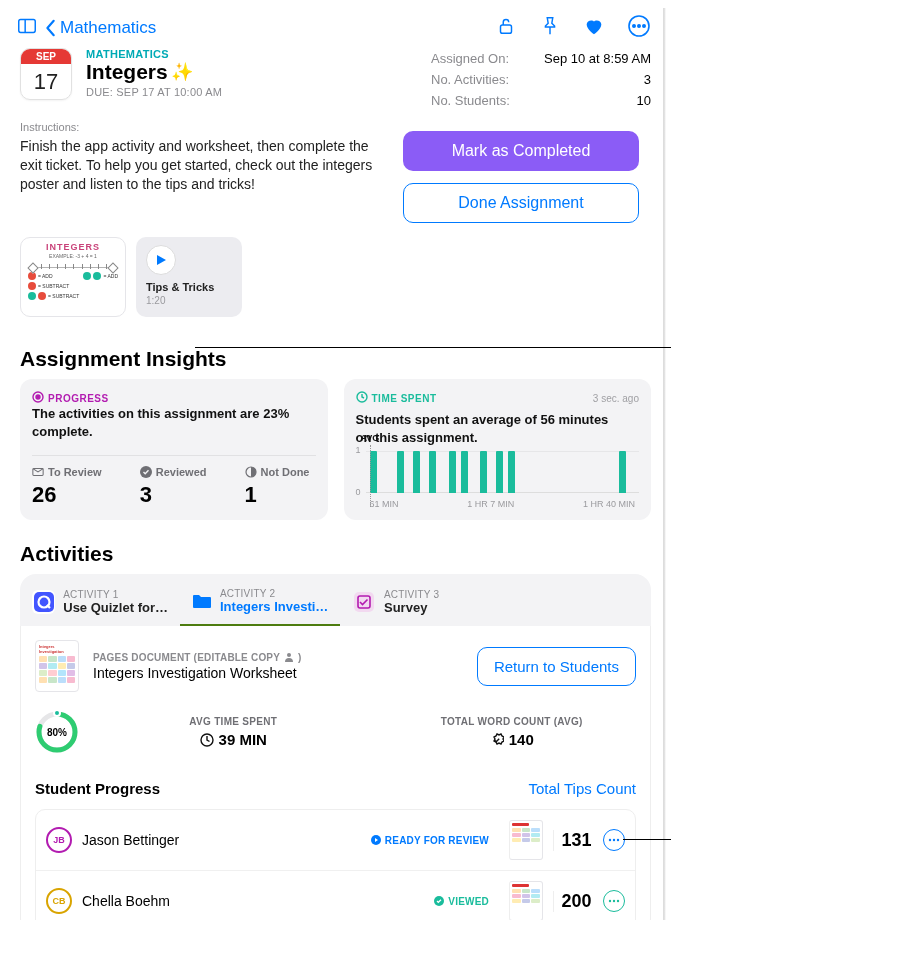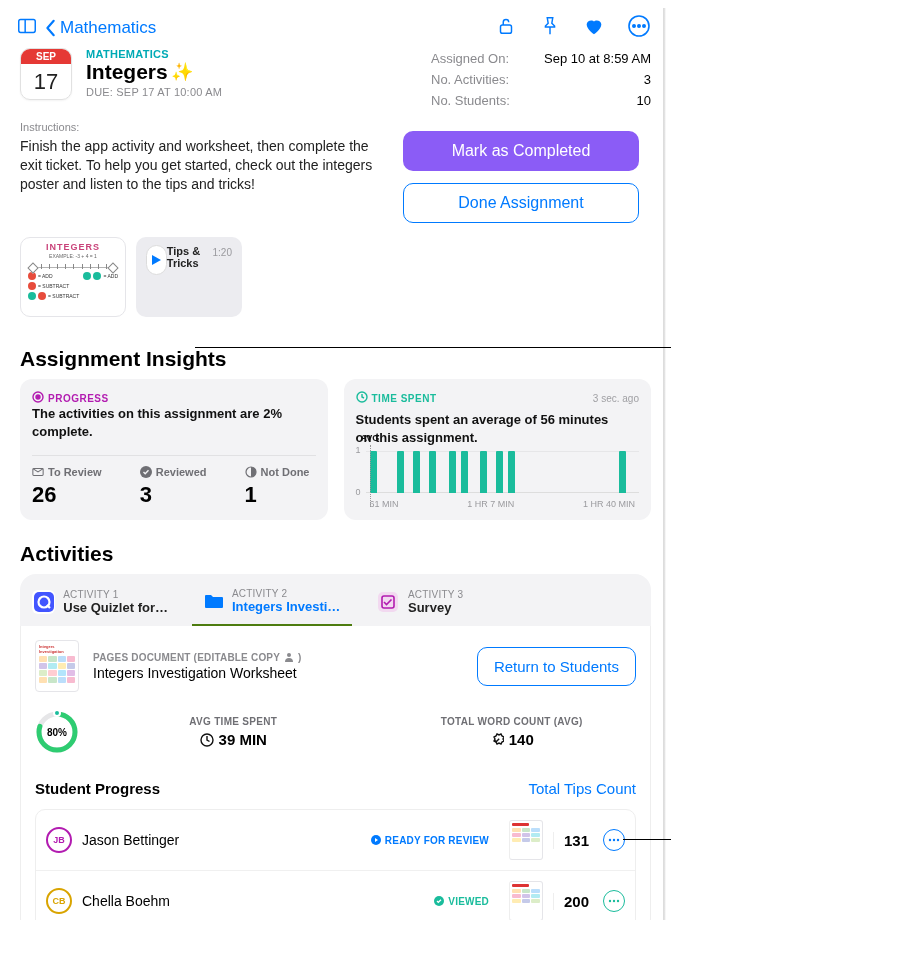--- a/index.html
+++ b/index.html
@@ -43,21 +43,21 @@
 .poster-line::before { left: -4px; }
 .poster-line::after { right: -4px; }
 .poster-ticks { position: absolute; width: 80px; height: 6px; left: 13px; top: 26px; display: flex; justify-content: space-evenly; }
 .poster-ticks span { width: 1px; height: 5px; background: #888; }
 .poster-tags { display: flex; flex-wrap: wrap; justify-content: space-between; width: 94px; padding: 0 2px; gap: 2px 4px; }
 .badge-item { display: flex; align-items: center; gap: 2px; }
 .badge-item .dot { width: 8px; height: 8px; border-radius: 4px; display: inline-block; }
 .badge-item .txt { font-size: 5px; color: #333; }
 .red { background: #e74c3c; }
 .green { background: #1abc9c; }
-.tips-card { background: #ececf0; border: none; display: flex; flex-direction: row; padding: 8px 10px; }
+.tips-card { background: #ececf0; border: none; display: flex; flex-direction: column; padding: 8px 10px; }
 .playcircle { width: 30px; height: 30px; border-radius: 15px; background: #fff; border: 1px solid #dcdcdc; display: flex; align-items: center; justify-content: center; margin-bottom: 6px; }
 .playcircle svg { width: 12px; height: 12px; }
 .tips-title { font-size: 11px; font-weight: 700; color: #222; }
 .tips-dur { font-size: 10px; color: #9a9a9e; margin-top: 2px; }
 .insights-header { font-size: 21px; font-weight: 700; padding: 24px 12px 8px 12px; }
 .insights-row { display: flex; gap: 16px; padding: 0 12px; }
 .card { background: #f3f3f5; border-radius: 12px; padding: 12px; flex: 1; position: relative; }
 .card-header-row { display: flex; justify-content: space-between; align-items: center; margin-bottom: 6px; }
 .card-head { font-size: 10px; font-weight: 700; letter-spacing: .5px; display: flex; align-items: center; gap: 4px; }
 .progress-head { color: #b21bb0; }
@@ -74,21 +74,21 @@
 .chart .y0 { position: absolute; left: 0; bottom: 10px; font-size: 9px; color: #9a9a9e; }
 .chart .baseline { position: absolute; left: 10px; right: 0; bottom: 14px; height: 1px; background: #ddd; }
 .chart .grid-top { position: absolute; left: 10px; right: 0; top: 4px; height: 1px; background: #e6e6e8; }
 .bars { position: absolute; left: 14px; right: 4px; top: 4px; bottom: 14px; }
 .bar { position: absolute; bottom: 0; width: 7px; background: #1abc9c; border-radius: 1px 1px 0 0; }
 .avg-line { position: absolute; bottom: 0; top: -2px; border-left: 1px dotted #999; }
 .avg-label { position: absolute; font-size: 9px; font-weight: 700; color: #111; }
 .x-labels { position: absolute; left: 14px; right: 4px; bottom: -2px; display: flex; justify-content: space-between; font-size: 9px; color: #9a9a9e; }
 .activities-header { font-size: 21px; font-weight: 700; padding: 22px 12px 8px 12px; }
 .act-container { margin: 0 12px; background: #f3f3f5; border-radius: 16px; padding: 4px 0 0 0; }
-.tabs { display: flex; gap: 12px; }
+.tabs { display: flex; }
 .tab { width: 160px; padding: 10px 12px; display: flex; align-items: center; gap: 8px; cursor: pointer; }
 .tab-icon { width: 24px; height: 24px; border-radius: 6px; display: flex; align-items: center; justify-content: center; font-size: 14px; }
 .tab-text .tn { font-size: 10px; color: #8a8a8e; letter-spacing: .2px; }
 .tab-text .tt { font-size: 13px; font-weight: 700; color: #222; white-space: nowrap; overflow: hidden; text-overflow: ellipsis; max-width: 110px; }
 .tab.active { border-bottom: 2px solid #4d7c0f; }
 .tab.active .tt { color: #007aff; }
 .act-body { background: #fff; border: 1px solid #eee; border-radius: 0 0 16px 16px; border-top: none; }
 .doc-row { display: flex; align-items: center; padding: 14px 14px; gap: 14px; }
 .doc-thumb { width: 44px; height: 52px; border: 1px solid #e5e5e9; border-radius: 4px; background: #fff; position: relative; overflow: hidden; display: flex; flex-direction: column; padding: 3px; gap: 2px; }
 .doc-thumb .th-title { font-size: 4px; font-weight: 700; color: #c33; }
@@ -113,21 +113,21 @@
 .student-row { display: flex; align-items: center; padding: 10px 10px; gap: 10px; border-bottom: 1px solid #f0f0f0; }
 .avatar-init { width: 26px; height: 26px; border-radius: 13px; border: 2px solid; display: flex; align-items: center; justify-content: center; font-size: 9px; font-weight: 700; }
 .student-name { flex: 1; font-size: 14px; }
 .status-badge { font-size: 10px; font-weight: 700; letter-spacing: .2px; display: flex; align-items: center; gap: 4px; }
 .blu { color: #007aff; }
 .grn { color: #1abc9c; }
 .mini-thumb { width: 34px; height: 40px; border: 1px solid #e5e5e9; border-radius: 3px; background: #fff; margin-left: 10px; padding: 2px; display: flex; flex-direction: column; gap: 1px; border-left: 1px solid #eee; }
 .mini-thumb::before { content: ''; display: block; height: 3px; background: #d33; width: 60%; border-radius: 1px; }
 .mg { display: grid; grid-template-columns: repeat(3,1fr); gap: 1px; margin-top: 1px; }
 .mg span { height: 4px; border-radius: 1px; }
-.count-col { font-size: 15px; font-weight: 600; width: 40px; text-align: center; border-left: 1px solid #eee; padding-left: 6px; }
+.count-col { font-size: 18px; font-weight: 600; width: 40px; text-align: center; border-left: 1px solid #eee; padding-left: 6px; }
 .more-circle { width: 22px; height: 22px; border-radius: 11px; border: 1.5px solid; display: flex; align-items: center; justify-content: center; cursor: pointer; }
 .more-circle svg { width: 12px; height: 4px; }
 .callout-line { position: absolute; background: #000; height: 1px; }
 .shadow-strip { position: absolute; right: 254px; top: 8px; width: 2px; height: 912px; background: linear-gradient(to right, rgba(0,0,0,.15), transparent); }
 </style>
 </head>
 <body>
 
 <div class="app">
   <div class="topbar">
@@ -270,21 +270,21 @@
     <div class="card">
       <div class="card-head progress-head">
         <span>
           <svg width="12" height="12" viewBox="0 0 12 12" fill="none" stroke="#b21bb0" stroke-width="1.4">
               <circle cx="6" cy="6" r="5"></circle>
               <circle cx="6" cy="6" r="2" fill="#b21bb0"></circle>
             </svg>
         </span>
         <span>PROGRESS</span>
       </div>
-      <div class="card-sub">The activities on this assignment are 2% complete.</div>
+      <div class="card-sub">The activities on this assignment are 23% complete.</div>
       <div class="card-divider"></div>
       <div class="stats-row">
         <div class="stat">
           <div class="stat-label">
             <svg width="12" height="10" viewBox="0 0 14 10" fill="none" stroke="#6f6f74" stroke-width="1.2">
                 <rect x="1" y="1" width="12" height="8" rx="1"></rect>
                 <path d="M1 1l6 4 6-4"></path>
               </svg>
             <span>To Review</span>
           </div>

